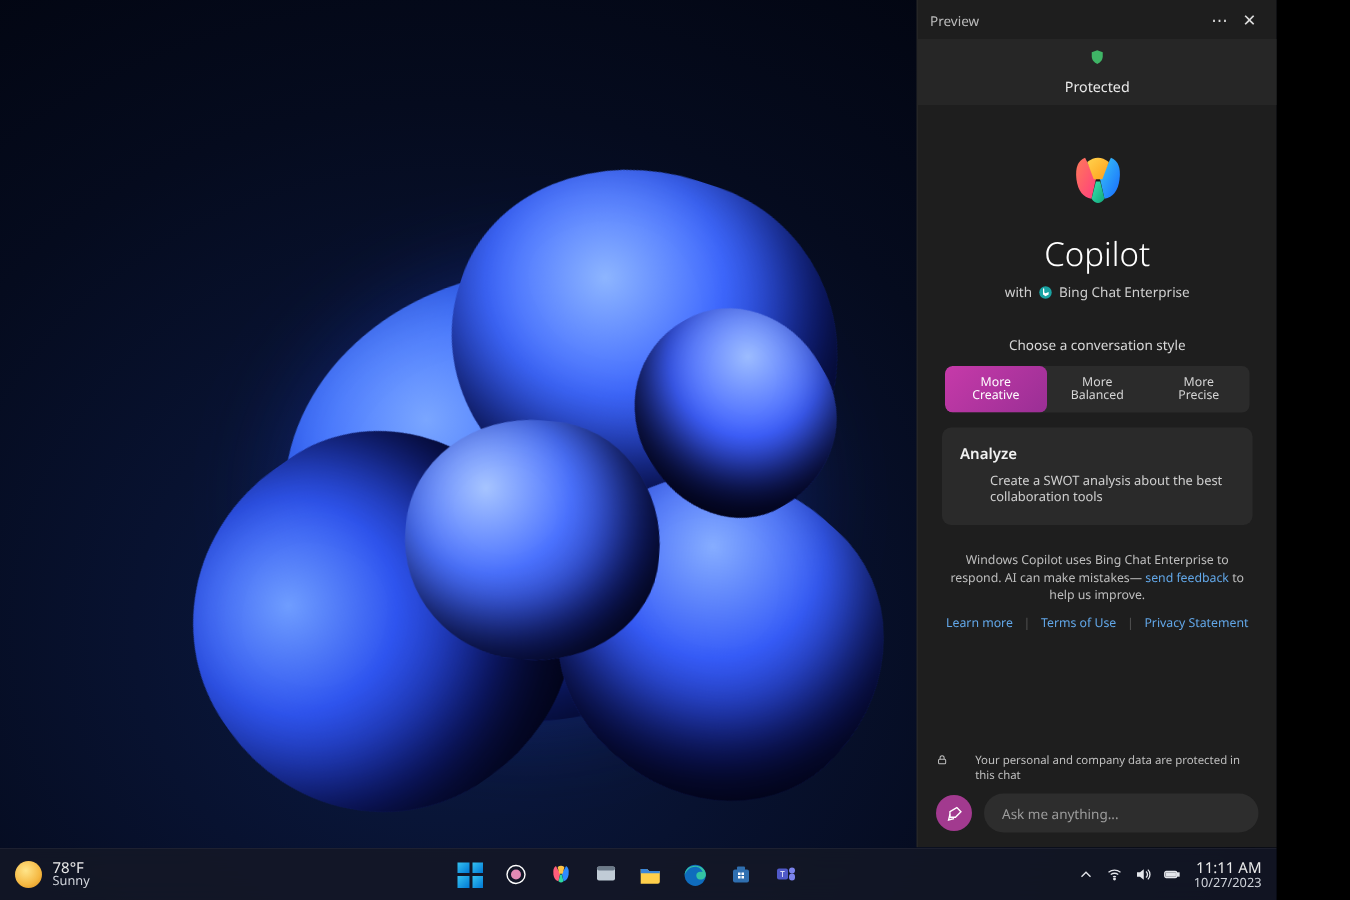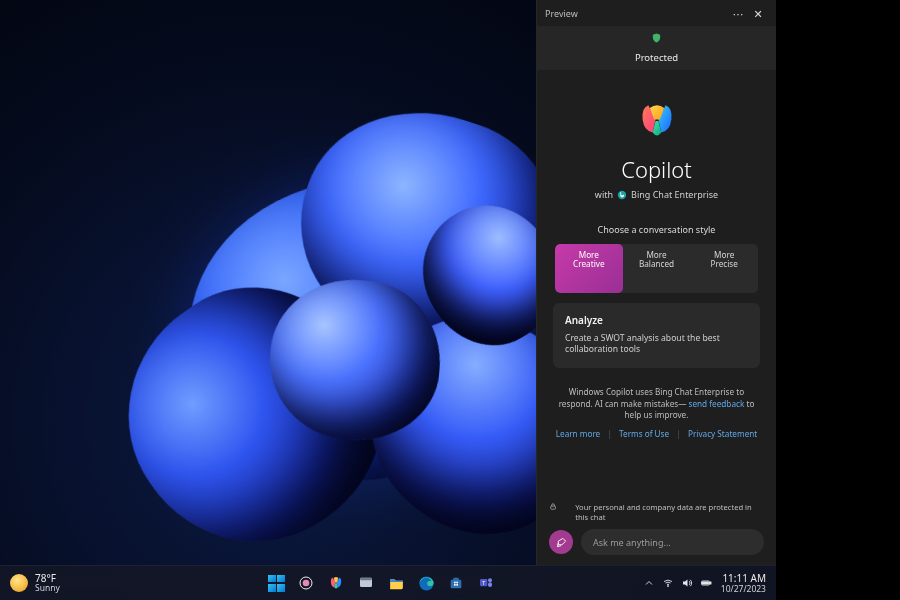--- a/index.html
+++ b/index.html
@@ -1,17 +1,17 @@
 <!DOCTYPE html>
 <html><head>
 <meta charset="utf-8">
 <style>
   * { margin: 0; padding: 0; box-sizing: border-box; font-family: "Segoe UI", system-ui, -apple-system, sans-serif; }
   html, body { width: 900px; height: 600px; overflow: hidden; background: #000; }
-  #root { position: relative; width: 776px; height: 600px; }
+  #root { position: relative; width: 851px; height: 600px; }
 
   
   .desktop {
     position: absolute; inset: 0;
     background: radial-gradient(ellipse 70% 90% at 35% 70%, #0b1b45 0%, #081230 35%, #050b1e 65%, #020510 100%);
     overflow: hidden;
   }
   .bloom { position: absolute; left: 70px; top: 60px; width: 560px; height: 520px; }
   .petal { position: absolute; border-radius: 50% 45% 50% 48% / 48% 52% 46% 50%; filter: blur(0.3px); }
   .petal.a { width: 340px; height: 300px; left: 120px; top: 120px; background: radial-gradient(circle at 30% 30%, #7aa6ff 0%, #3b6cff 28%, #1c3de0 55%, #0e1f7d 80%, #050b30 100%); transform: rotate(-8deg); box-shadow: inset -40px -35px 70px rgba(0,0,12,0.8), 0 0 60px rgba(30,60,200,0.35); }
@@ -37,28 +37,28 @@
   .cp-body { flex: 1; overflow: hidden; padding: 0 12px; }
 
   .cp-logo-wrap { display:flex; flex-direction:column; align-items:center; margin-top: 28px; }
   .cp-logo { width: 46px; height: 46px; }
   .cp-name { font-size: 22px; font-weight: 350; margin-top: 10px; color: #fff; }
   .cp-sub { font-size: 9px; color: #cfcfcf; margin-top: 4px; display:flex; align-items:center; gap:4px; }
   .bing-icon { width: 10px; height: 10px; }
 
   .cp-choose { text-align: center; font-size: 9px; color: #d8d8d8; margin-top: 22px; }
   .cp-styles { display:flex; margin: 8px 6px 0; border-radius: 5px; overflow: hidden; background: #2b2b2b; }
-  .cp-style { flex:1; padding: 6px 2px 24px; text-align:center; font-size: 8.2px; line-height: 1.15; color:#d5d5d5; cursor:pointer; }
+  .cp-style { flex:1; padding: 6px 2px 6px; text-align:center; font-size: 8.2px; line-height: 1.15; color:#d5d5d5; cursor:pointer; }
   .cp-style.active { background: linear-gradient(135deg, #c63aa9, #9a2f95); color:#fff; border-radius:5px; }
   .cp-style span { display:block; }
 
   .cp-helps { text-align:center; font-size: 8.6px; color:#d0d0d0; margin-top: 22px; }
   .cp-card { margin: 10px 4px 0; background:#2a2a2a; border-radius:6px; padding: 10px 12px 12px; cursor:pointer; }
   .cp-card-title { font-size: 10px; font-weight:600; color:#f1f1f1; }
-  .cp-card-body { font-size: 8.6px; color:#cfcfcf; margin-top:6px; line-height:1.35; }
+  .cp-card-body { font-size: 8.6px; color:#cfcfcf; margin-top:6px; line-height:1.35;margin-left:20px; }
 
   .cp-disc { text-align:center; font-size: 8.2px; color:#bdbdbd; margin: 18px 6px 0; line-height:1.4; }
   .cp-disc .lnk { color:#62a7e8; cursor:pointer; }
   .cp-links { text-align:center; font-size:8.2px; color:#62a7e8; margin-top:8px; }
   .cp-links span { cursor:pointer; }
   .cp-links .sep { color:#555; margin: 0 5px; cursor:default; }
 
   .cp-footer { padding: 0 12px 10px; }
   .cp-protect-note { font-size:7.6px; color:#bfbfbf; display:flex; align-items:flex-start; gap:18px; margin-bottom:7px; }
   .cp-input-row { display:flex; align-items:center; gap:8px; }

